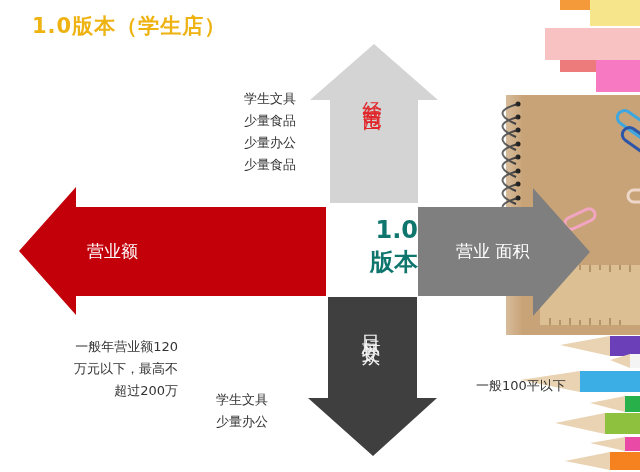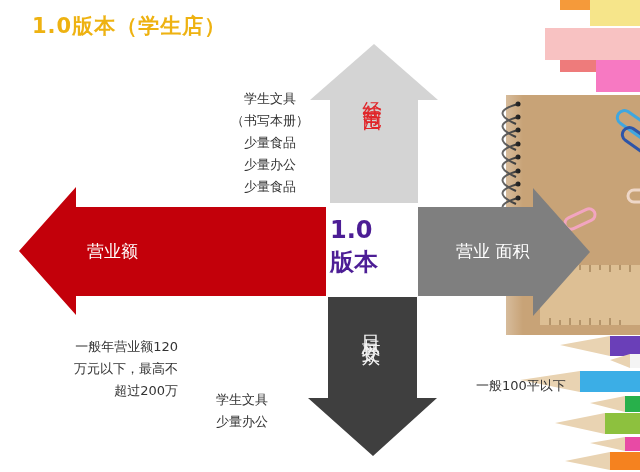--- a/index.html
+++ b/index.html
@@ -18,22 +18,22 @@
   svg.arrows { position: absolute; left: 0; top: 0; }
   .vtext {
     position: absolute; writing-mode: vertical-rl; text-orientation: upright;
     font-size: 19px; letter-spacing: 4px; line-height: 1;
   }
   #up-label { left: 363px; top: 86px; color: #E0262A; }
   #down-label { left: 362px; top: 320px; color: #f2f2f2; }
   #left-label { left: 87px; top: 240px; color: #ffffff; font-size: 17px; }
   #right-label { left: 456px; top: 240px; color: #ffffff; font-size: 17px; white-space: pre; }
   #center-label {
-    left: 330px; top: 214px; width: 88px; text-align: left;
-    color: #4c1d95; font-weight: bold; font-size: 24px; line-height: 32px;
+    left: 330px; top: 214px; width: 88px; text-align: right;
+    color: #0f766e; font-weight: bold; font-size: 24px; line-height: 32px;
   }
   .note { position: absolute; color: #333; font-size: 13px; line-height: 22px; }
   #up-note { left: 220px; top: 88px; width: 100px; text-align: center; }
   #left-note { left: 38px; top: 336px; width: 140px; text-align: right; }
   #down-note { left: 216px; top: 389px; width: 80px; }
   #right-note { left: 476px; top: 329px; white-space: nowrap; margin-top: 46px; }
 </style>
 </head>
 <body>
 
@@ -135,21 +135,20 @@
 <div id="left-label" class="abs">营业额</div>
 <div id="right-label" class="abs">营业 面积</div>
 
 <div id="center-label" class="abs">
   <div>1.0</div>
   <div>版本</div>
 </div>
 
 <div id="up-note" class="note">
   <div>学生文具</div>
-  <div>（书写本册）</div>
   <div>少量食品</div>
   <div>少量办公</div>
   <div>少量食品</div>
 </div>
 
 <div id="left-note" class="note">
   <div>一般年营业额120</div>
   <div>万元以下，最高不</div>
   <div>超过200万</div>
 </div>

